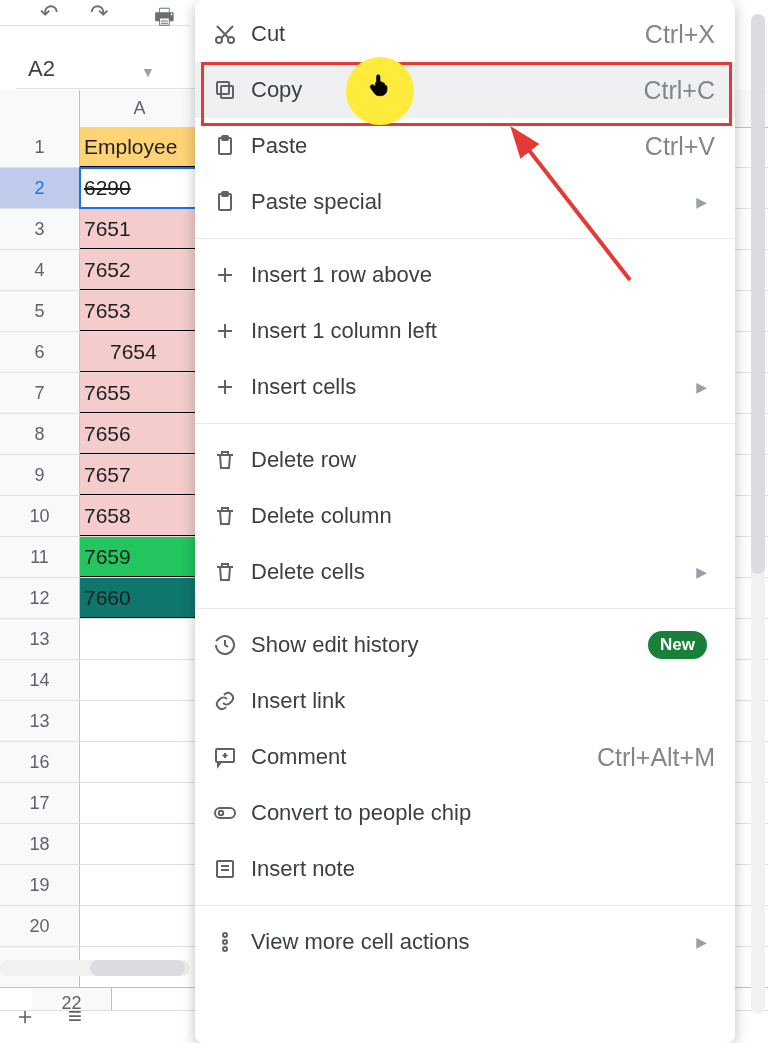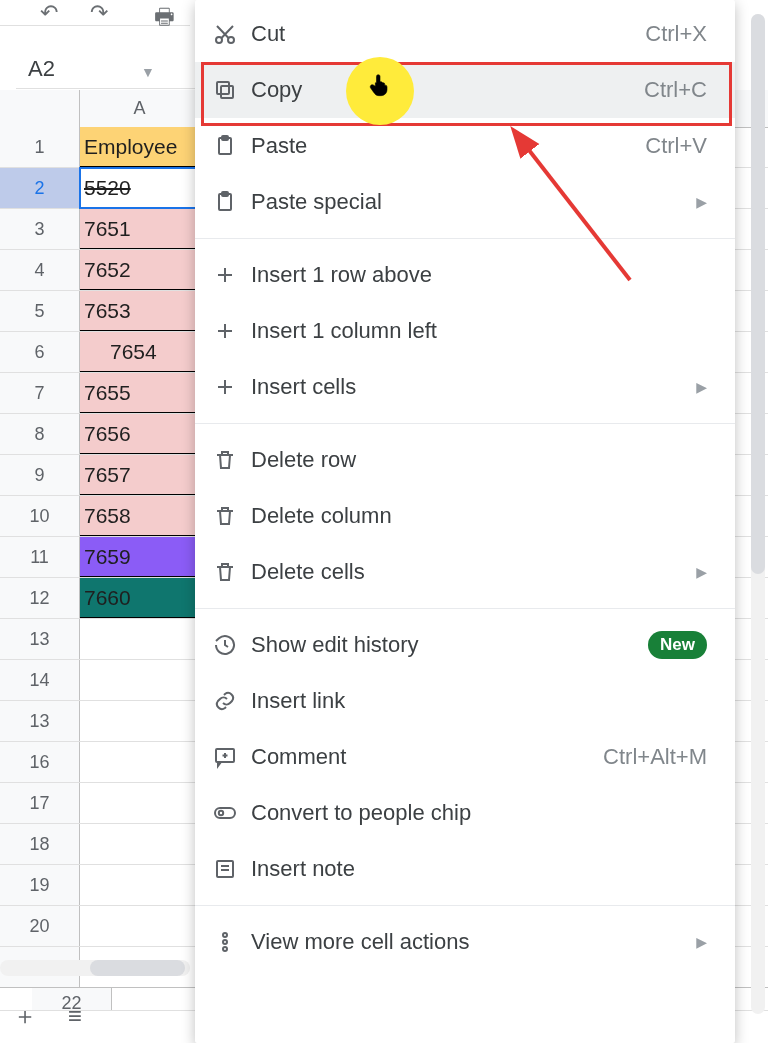--- a/index.html
+++ b/index.html
@@ -41,27 +41,27 @@
   .cA{width:120px;flex:0 0 120px;line-height:40px;font-size:21px;color:#1f1f1f;
       border-right:1px solid var(--grid-border);padding-left:4px;box-sizing:border-box;}
 
   
   .sheetbar{position:absolute;left:0;bottom:0;width:768px;height:55px;border-top:1px solid var(--grid-border-strong);
             display:flex;align-items:center;}
   .sb-ico{width:50px;text-align:center;font-size:24px;color:#5f6368;}
 
   
   .cmenu{position:absolute;left:195px;top:0;width:540px;height:1043px;background:#fff;
-         box-shadow:0 4px 14px rgba(0,0,0,.25);border-radius:2px;z-index:100;}
+         box-shadow:0 4px 14px rgba(0,0,0,.25);border-radius:8px;z-index:100;}
   .m-sep{height:1px;background:#e8eaed;margin:8px 0;}
   .m-row{position:relative;height:56px;display:flex;align-items:center;padding-left:56px;
          font-size:22px;color:var(--menu-text);cursor:default;}
   .m-row .ico{position:absolute;left:16px;width:28px;height:28px;display:flex;align-items:center;justify-content:center;}
   .m-row .ico svg{width:24px;height:24px;fill:none;stroke:#5f6368;stroke-width:2;}
-  .m-row .shortcut{margin-left:auto;margin-right:28px;font-size:22px;color:var(--menu-shortcut);}
+  .m-row .shortcut{margin-left:auto;margin-right:20px;font-size:25px;color:var(--menu-shortcut);}
   .m-row .subarrow{margin-left:auto;margin-right:28px;font-size:14px;color:#9aa0a6;}
   .m-row .badge{margin-left:auto;margin-right:28px;background:#188038;color:#fff;font-size:17px;
                 padding:4px 12px;border-radius:14px;font-weight:bold;}
 
   .cmenu .highlighted{background:#eef0f1;text-align:right;}
   .copy-outline{position:absolute;left:201px;top:62px;width:525px;height:58px;border:3px solid #e53935;z-index:200;pointer-events:none;}
 
   
   .cursor-glow{position:absolute;width:68px;height:68px;border-radius:50%;background:#ffeb3b;z-index:250;pointer-events:none;}
   .hand-cursor{position:absolute;z-index:260;font-size:28px;pointer-events:none;color:#000;}
@@ -94,21 +94,21 @@
     <div class="colA">A</div>
   </div>
 
   <div class="grid" id="grid">
       <div class="row">
         <div class="rh">1</div>
         <div class="cA" style="background: rgb(253, 211, 117); font-weight: normal; border-bottom: 1px solid rgb(0, 0, 0); border-right: 1px solid rgb(0, 0, 0);">Employee</div>
       </div>
       <div class="row">
         <div class="rh" style="background: rgb(190, 203, 234); color: rgb(26, 115, 232);">2</div>
-        <div class="cA" style="text-decoration: line-through; outline: rgb(26, 115, 232) solid 2px; outline-offset: -1px; background: rgb(255, 255, 255);">5520</div>
+        <div class="cA" style="text-decoration: line-through; outline: rgb(26, 115, 232) solid 2px; outline-offset: -1px; background: rgb(255, 255, 255);">6290</div>
       </div>
       <div class="row">
         <div class="rh">3</div>
         <div class="cA" style="background: rgb(244, 204, 204); border-bottom: 1px solid rgb(0, 0, 0); border-right: 1px solid rgb(0, 0, 0);">7651</div>
       </div>
       <div class="row">
         <div class="rh">4</div>
         <div class="cA" style="background: rgb(244, 204, 204); border-bottom: 1px solid rgb(0, 0, 0); border-right: 1px solid rgb(0, 0, 0);">7652</div>
       </div>
       <div class="row">
@@ -130,21 +130,21 @@
       <div class="row">
         <div class="rh">9</div>
         <div class="cA" style="background: rgb(244, 204, 204); border-bottom: 1px solid rgb(0, 0, 0); border-right: 1px solid rgb(0, 0, 0);">7657</div>
       </div>
       <div class="row">
         <div class="rh">10</div>
         <div class="cA" style="background: rgb(244, 204, 204); border-bottom: 1px solid rgb(0, 0, 0); border-right: 1px solid rgb(0, 0, 0);">7658</div>
       </div>
       <div class="row">
         <div class="rh">11</div>
-        <div class="cA" style="background: #8b5cf6; border-bottom: 1px solid rgb(0, 0, 0); border-right: 1px solid rgb(0, 0, 0);">7659</div>
+        <div class="cA" style="background: #22c55e; border-bottom: 1px solid rgb(0, 0, 0); border-right: 1px solid rgb(0, 0, 0);">7659</div>
       </div>
       <div class="row">
         <div class="rh">12</div>
         <div class="cA" style="background: #0f766e; border-bottom: 1px solid rgb(0, 0, 0); border-right: 1px solid rgb(0, 0, 0);">7660</div>
       </div>
       <div class="row">
         <div class="rh">13</div>
         <div class="cA"></div>
       </div>
       <div class="row">

